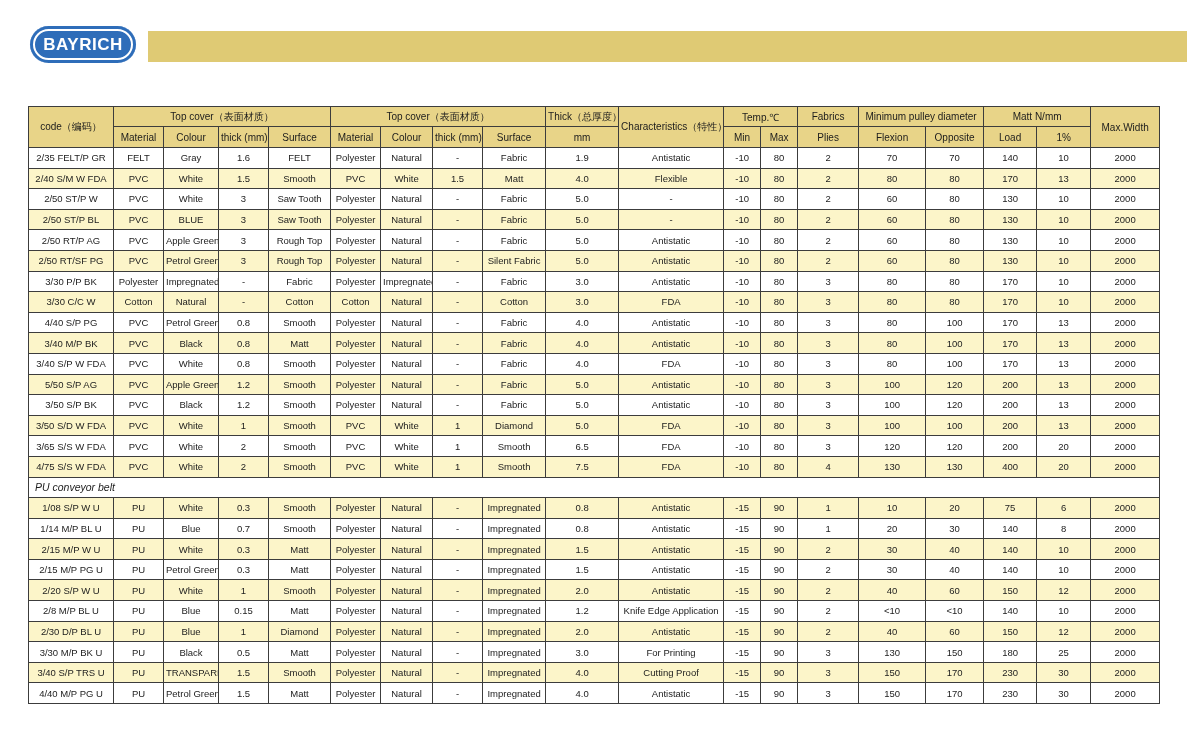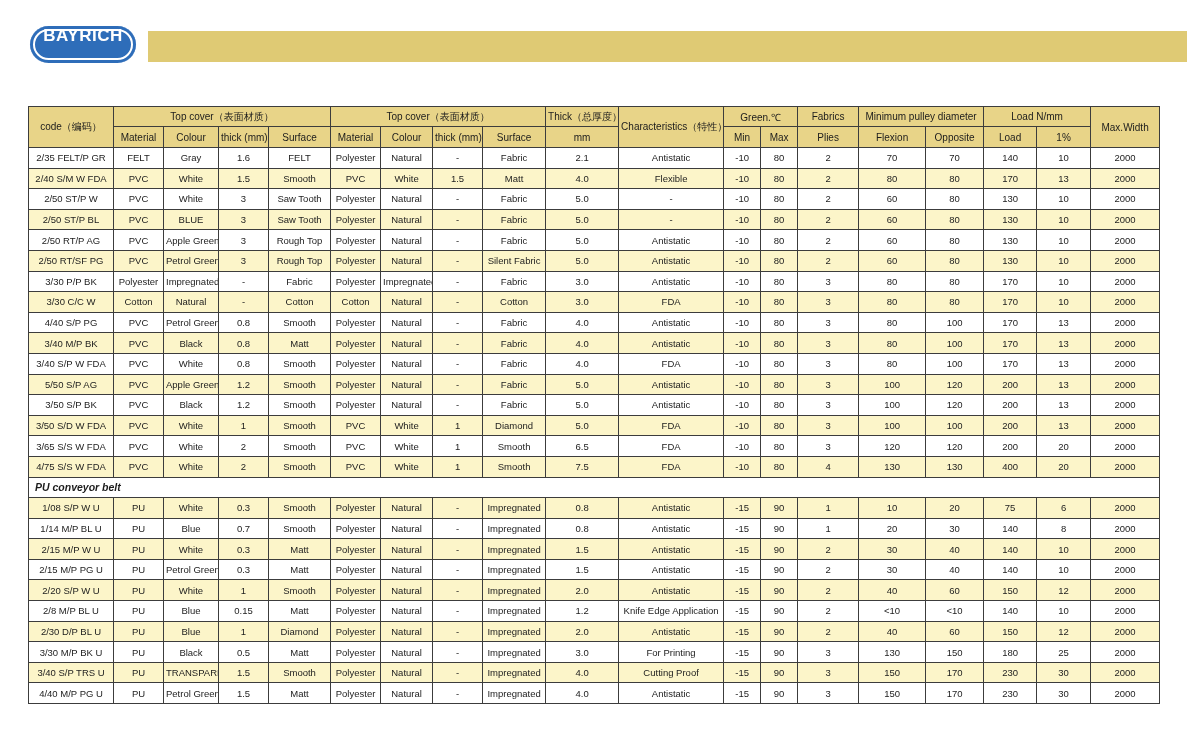--- a/index.html
+++ b/index.html
@@ -16,21 +16,21 @@
     --header-bg: #e8d488;
     --stripe-yellow: #fcf5c9;
     --border-col: #3c3c3c;
   }
   .logo-pill {
     position: absolute; left: 30px; top: 26px;
     width: 106px; height: 37px;
     background: var(--brand-blue);
     border-radius: 19px;
     box-shadow: inset 0 0 0 3px var(--brand-blue), inset 0 0 0 5px #ffffff;
-    display: flex; justify-content: center;
+    display: flex; align-items: center; justify-content: center;
     color: #ffffff; font-weight: bold; font-size: 17px; letter-spacing: 0.5px;
   }
   .gold-bar {
     position: absolute; left: 148px; top: 31px;
     width: 1039px; height: 31px;
     background: var(--gold-bar);
   }
   table.spec {
     position: absolute; left: 28px; top: 106px;
     width: 1131px;
@@ -51,21 +51,21 @@
     background: var(--header-bg);
     font-weight: normal;
     font-size: 10px;
   }
   table.spec thead tr.h1 th { height: 20px; }
   table.spec thead tr.h2 th { height: 21px; }
   table.spec tbody td { height: 20.6px; background: #ffffff; }
   table.spec tbody tr.shaded td { background: var(--stripe-yellow); }
   table.spec tbody tr.section-row td {
     text-align: left;
-    font-weight: bold;
+    font-weight: normal;
     font-style: italic;
     font-size: 10.5px;
     padding-left: 6px;
     background: #ffffff;
   }
 </style>
 </head>
 <body>
 
 <div class="logo-pill">
@@ -95,24 +95,24 @@
       <col style="width:54px">
       <col style="width:69px">
   </colgroup>
   <thead>
     <tr class="h1">
       <th rowspan="2">code（编码）</th>
       <th colspan="4">Top cover（表面材质）</th>
       <th colspan="4">Top cover（表面材质）</th>
       <th>Thick（总厚度）</th>
       <th rowspan="2">Characteristics（特性）</th>
-      <th colspan="2">Green.℃</th>
+      <th colspan="2">Temp.℃</th>
       <th>Fabrics</th>
       <th colspan="2">Minimum pulley diameter</th>
-      <th colspan="2">Load N/mm</th>
+      <th colspan="2">Matt N/mm</th>
       <th rowspan="2">Max.Width</th>
     </tr>
     <tr class="h2">
       <th>Material</th>
       <th>Colour</th>
       <th>thick (mm)</th>
       <th>Surface</th>
       <th>Material</th>
       <th>Colour</th>
       <th>thick (mm)</th>
@@ -131,21 +131,21 @@
       <tr>
         <td>2/35 FELT/P GR</td>
         <td>FELT</td>
         <td>Gray</td>
         <td>1.6</td>
         <td>FELT</td>
         <td>Polyester</td>
         <td>Natural</td>
         <td>-</td>
         <td>Fabric</td>
-        <td>2.1</td>
+        <td>1.9</td>
         <td>Antistatic</td>
         <td>-10</td>
         <td>80</td>
         <td>2</td>
         <td>70</td>
         <td>70</td>
         <td>140</td>
         <td>10</td>
         <td>2000</td>
       </tr>

